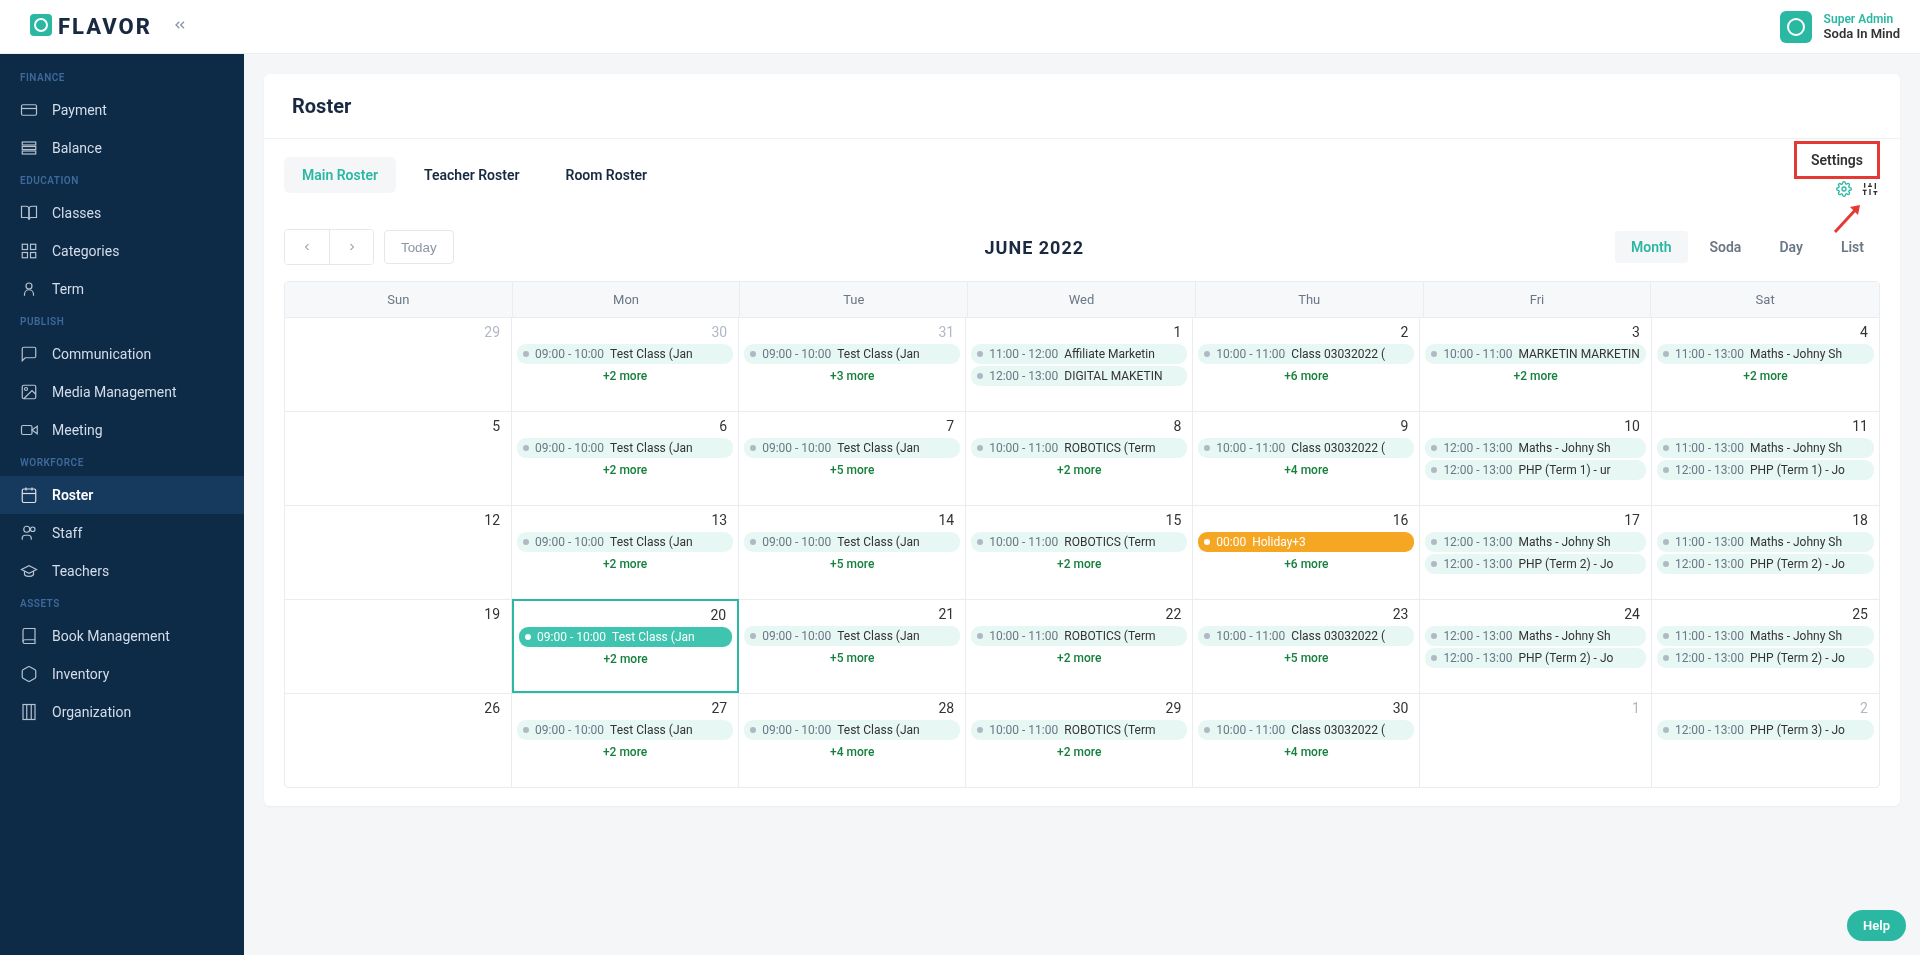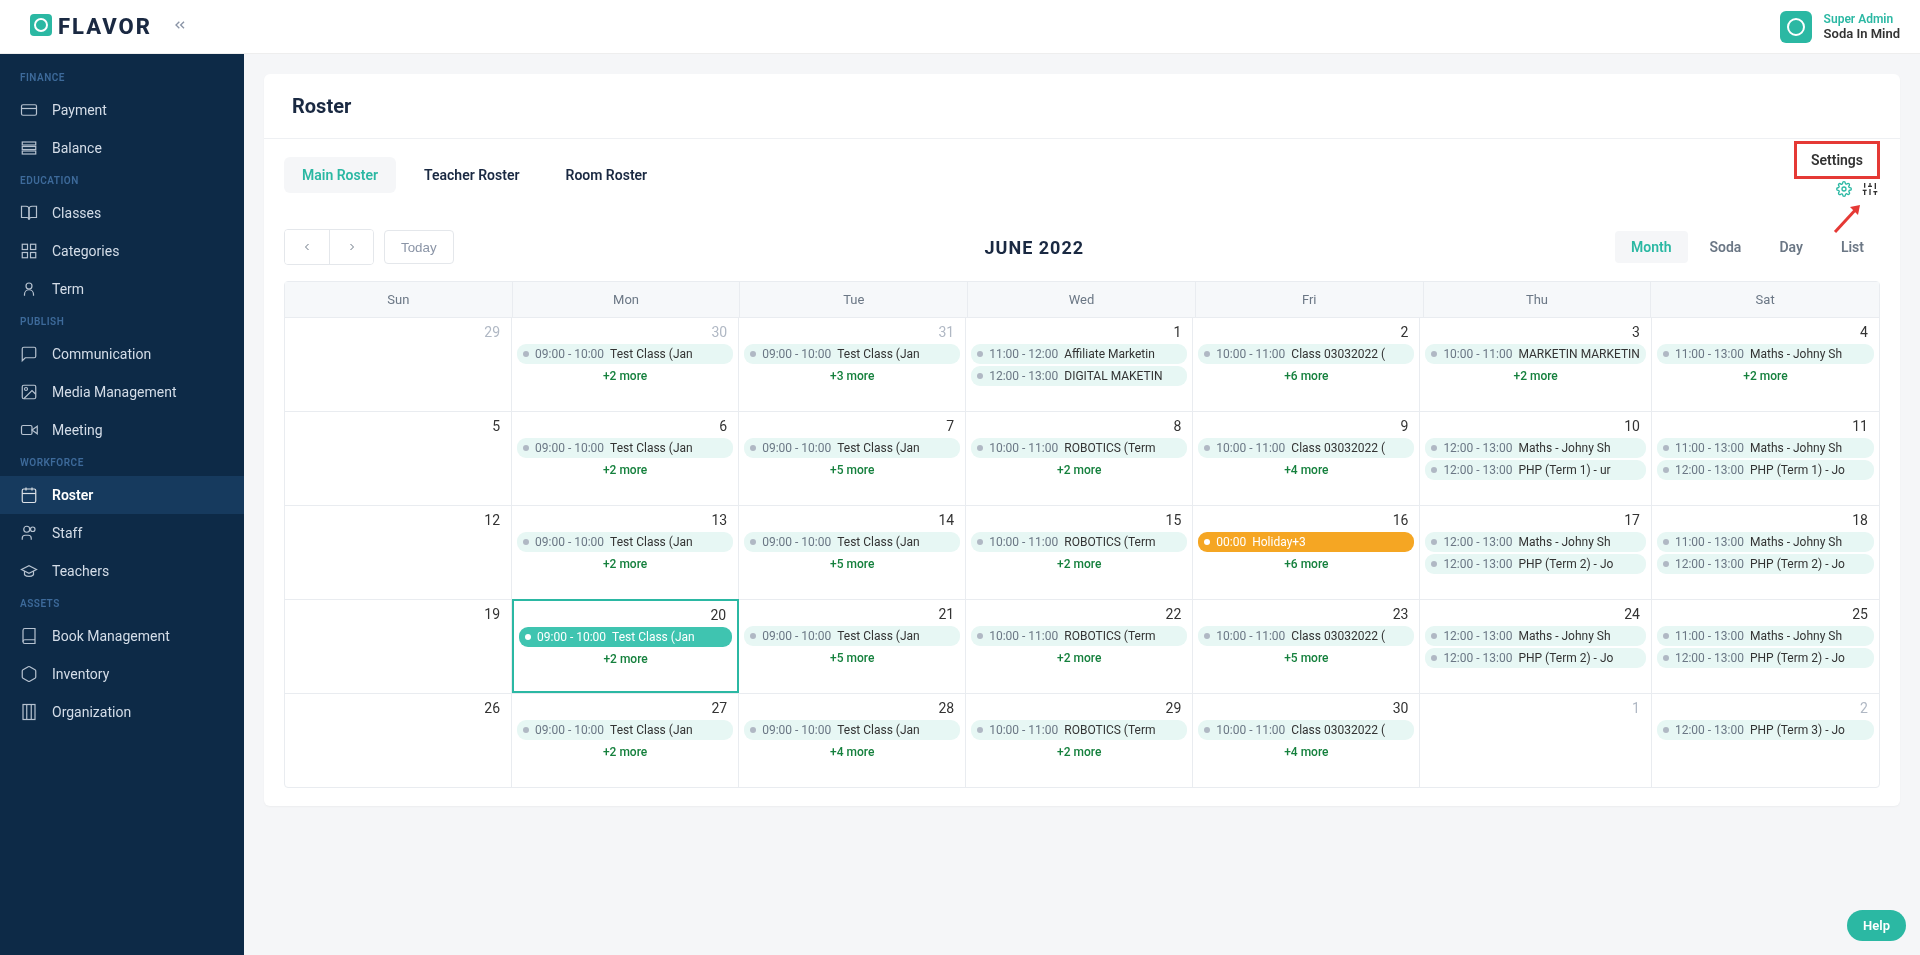--- a/index.html
+++ b/index.html
@@ -297,22 +297,22 @@
               <div class="view-btn">List</div>
             </div>
         </div>
 
         <div class="calendar">
           <div class="cal-head" id="cal-head">
               <div class="cal-head-cell">Sun</div>
               <div class="cal-head-cell">Mon</div>
               <div class="cal-head-cell">Tue</div>
               <div class="cal-head-cell">Wed</div>
+              <div class="cal-head-cell">Thu</div>
               <div class="cal-head-cell">Fri</div>
-              <div class="cal-head-cell">Thu</div>
               <div class="cal-head-cell">Sat</div>
             </div>
           <div class="cal-body" id="cal-body">
               <div class="cal-cell">
                 <div class="cal-date dim">29</div>
               </div>
               <div class="cal-cell">
                 <div class="cal-date dim">30</div>
                 <div class="evt teal">
                   <span class="dot"></span>

